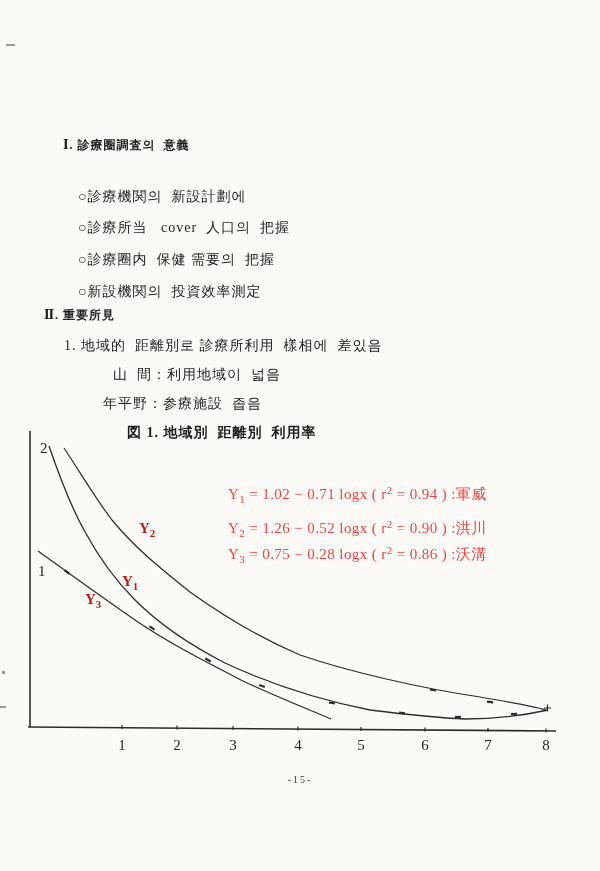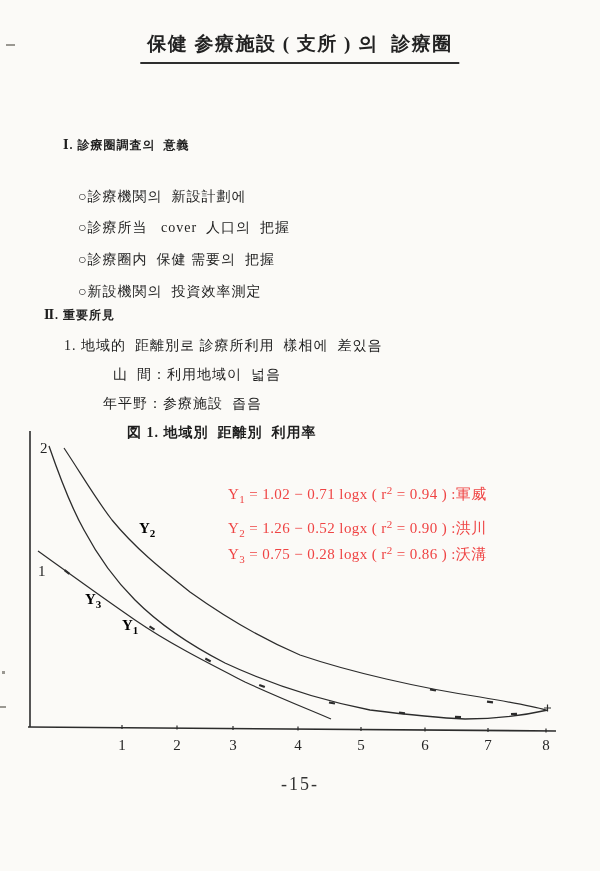--- a/index.html
+++ b/index.html
@@ -12,38 +12,37 @@
   .doc-title {
     position:absolute; top:31px; left:50%; transform:translateX(-50%);
     font-size:19px; font-weight:bold; letter-spacing:1.5px; white-space:pre;
     border-bottom:2px solid #2e2e2e; padding:0 7px 5px 7px; color:#222;
   }
   .h1 { font-size:12px; font-weight:bold; letter-spacing:1px; }
   .body-line { font-size:14px; letter-spacing:1px; }
   .eq { position:absolute; left:228px; font-size:15px; letter-spacing:0.4px; white-space:pre; color:#ef4444; }
   .eq sub { font-size:11px; vertical-align:-4px; }
   .eq sup { font-size:11px; vertical-align:5px; }
-  .curve-label { position:absolute; font-size:15px; font-weight:bold; color:#000000; }
+  .curve-label { position:absolute; font-size:15px; font-weight:bold; color:#b91c1c; }
   .curve-label sub { font-size:11px; vertical-align:-4px; }
   .tick-x { position:absolute; top:737px; width:14px; text-align:center; font-size:15px; color:#242424; }
   .tick-y { position:absolute; font-size:15px; color:#242424; }
-  .page-num { position:absolute; top:774px; left:50%; transform:translateX(-50%); font-size:18px; letter-spacing:2px; color:#333; }
+  .page-num { position:absolute; top:774px; left:50%; transform:translateX(-50%); font-size:10px; letter-spacing:2px; color:#333; }
   .scan-mark { position:absolute; background:#9a9892; }
   svg.chart { position:absolute; top:0; left:0; }
 </style>
 </head>
 <body>
 
 <div class="page">
 
   <div class="scan-mark" style="top:44px; left:6px; width:9px; height:2px;"></div>
   <div class="scan-mark" style="top:671px; left:2px; width:3px; height:3px;"></div>
   <div class="scan-mark" style="top:706px; left:0px; width:6px; height:2px;"></div>
 
-  <div class="doc-title">保健 参療施設 ( 支所 ) 의  診療圈</div>
 
   <div class="line h1" style="top:137px; left:63px;">Ⅰ. 診療圈調査의  意義</div>
   <div class="line body-line" style="top:188px; left:78px;">○診療機関의  新設計劃에</div>
   <div class="line body-line" style="top:219px; left:78px;">○診療所当   cover  人口의  把握</div>
   <div class="line body-line" style="top:251px; left:78px;">○診療圈内  保健 需要의  把握</div>
   <div class="line body-line" style="top:283px; left:78px;">○新設機関의  投資效率測定</div>
 
   <div class="line h1" style="top:307px; left:44px;text-align:center;">Ⅱ. 重要所見</div>
   <div class="line body-line" style="top:337px; left:64px;">1. 地域的  距離別로 診療所利用  樣相에  差있음</div>
   <div class="line body-line" style="top:366px; left:113px;">山  間：利用地域이  넓음</div>
@@ -90,21 +89,21 @@
   <span class="tick-x" style="left:115px;">1</span>
   <span class="tick-x" style="left:170px;">2</span>
   <span class="tick-x" style="left:226px;">3</span>
   <span class="tick-x" style="left:291px;">4</span>
   <span class="tick-x" style="left:354px;">5</span>
   <span class="tick-x" style="left:418px;">6</span>
   <span class="tick-x" style="left:481px;">7</span>
   <span class="tick-x" style="left:539px;">8</span>
 
   <span class="curve-label" style="top:520px; left:139px;"><span>Y</span><sub>2</sub></span>
-  <span class="curve-label" style="top:573px; left:122px;margin-top:44px;"><span>Y</span><sub>1</sub></span>
+  <span class="curve-label" style="top:573px; left:122px;"><span>Y</span><sub>1</sub></span>
   <span class="curve-label" style="top:591px; left:85px;"><span>Y</span><sub>3</sub></span>
 
   <div class="eq" style="top:484px;"><span>Y</span><sub>1</sub><span> = 1.02 − 0.71 logx ( r</span><sup>2</sup><span> = 0.94 ) :軍威</span></div>
   <div class="eq" style="top:518px;"><span>Y</span><sub>2</sub><span> = 1.26 − 0.52 logx ( r</span><sup>2</sup><span> = 0.90 ) :洪川</span></div>
   <div class="eq" style="top:544px;"><span>Y</span><sub>3</sub><span> = 0.75 − 0.28 logx ( r</span><sup>2</sup><span> = 0.86 ) :沃溝</span></div>
 
   <div class="page-num">-15-</div>
 
 </div>
 

